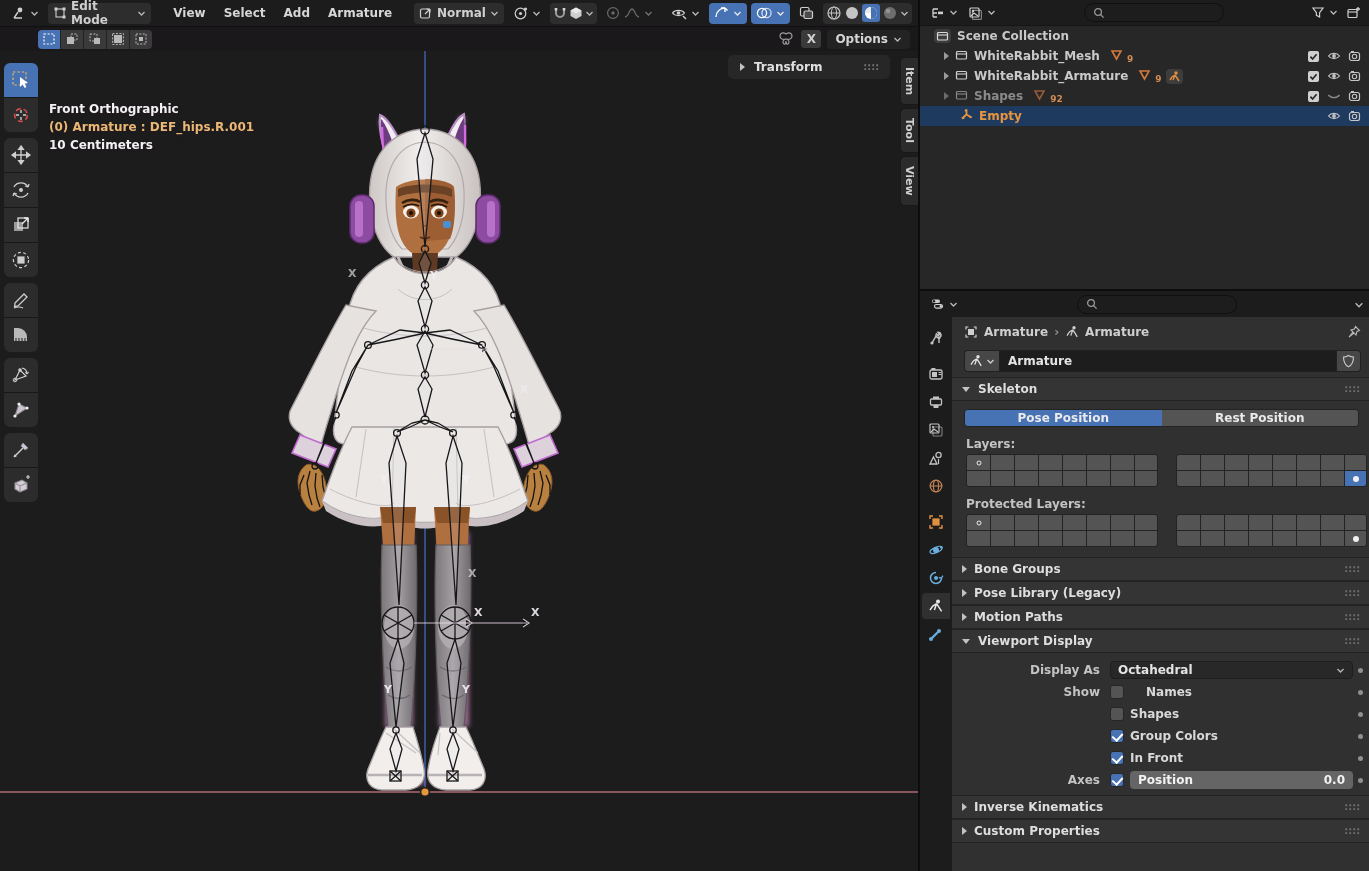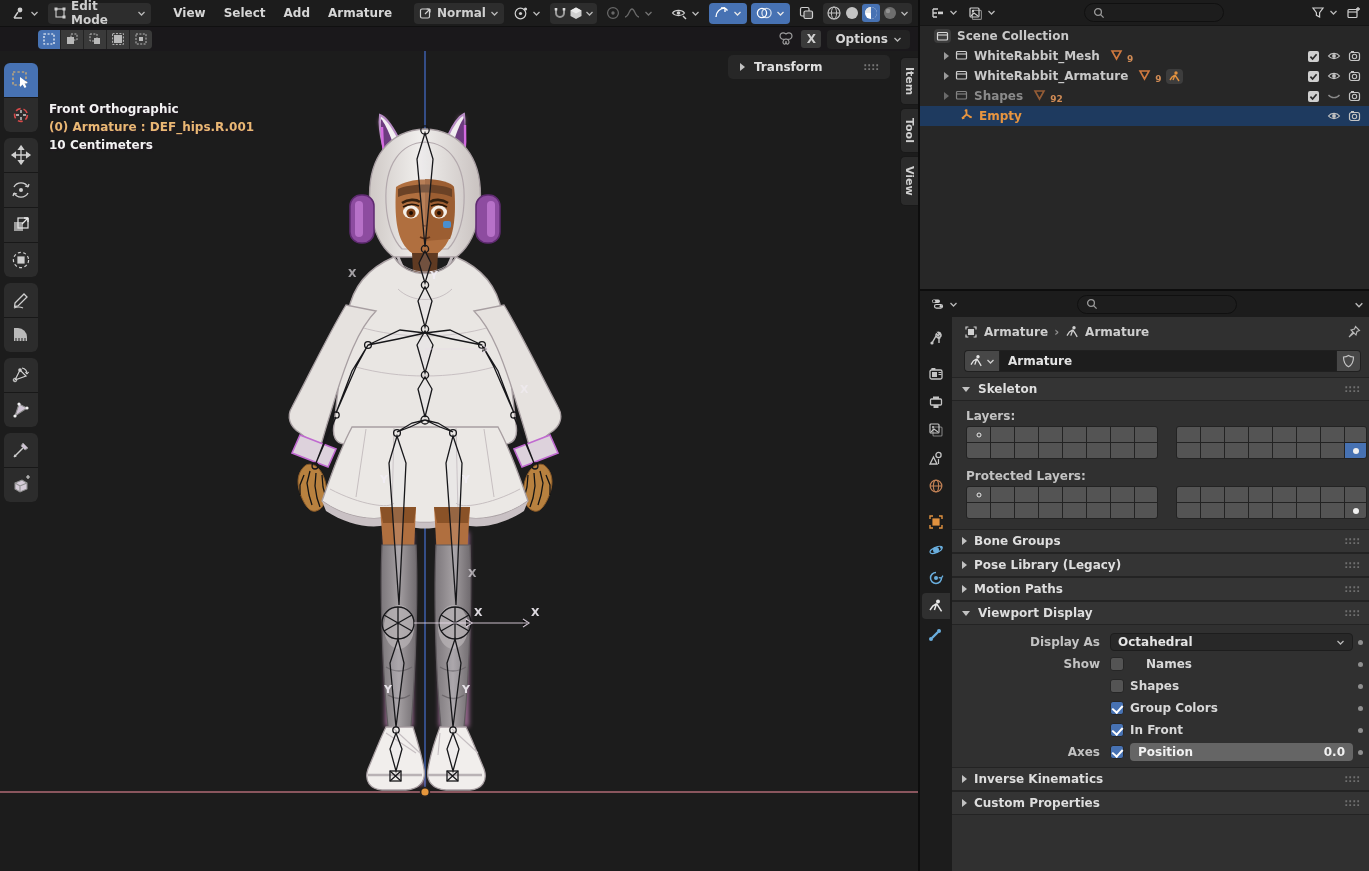--- a/index.html
+++ b/index.html
@@ -1012,20 +1012,24 @@
                 <path d="M6.5 1.5 C8 2.6 10 3 11.5 3 C11.5 8 10 11 6.5 12.8 C3 11 1.5 8 1.5 3 C3 3 5 2.6 6.5 1.5 Z" fill="none" stroke="#c4c4c4" stroke-width="1.2"></path>
               </svg>
             </div>
         </div>
 
         <div class="panel-hdr">
           <span class="carat"></span>
           <span>Skeleton</span>
           <span class="grip">∷∷</span>
         </div>
+        <div class="seg">
+          <div class="on">Pose Position</div>
+          <div class="off">Rest Position</div>
+        </div>
         <div class="sublabel">Layers:</div>
         <div class="layers-row">
           <div class="lgrid">
             <div class="lcell">
                 <span class="dotO" style="width:5px;height:5px;"></span>
               </div>
             <div class="lcell"></div>
               <div class="lcell"></div>
               <div class="lcell"></div>
               <div class="lcell"></div>

